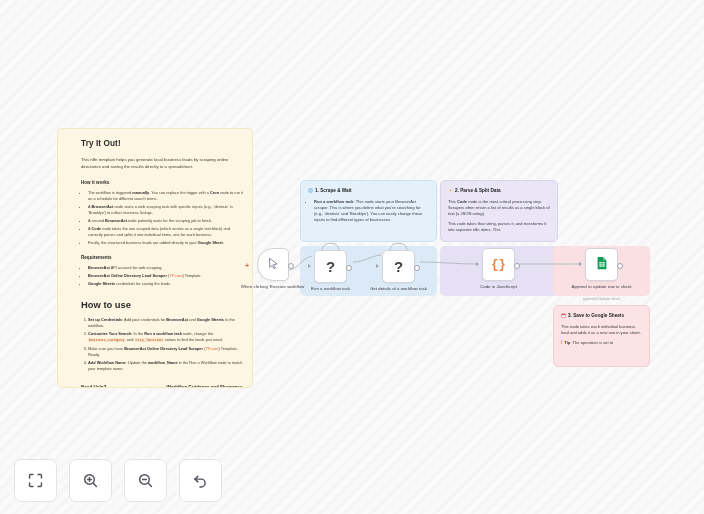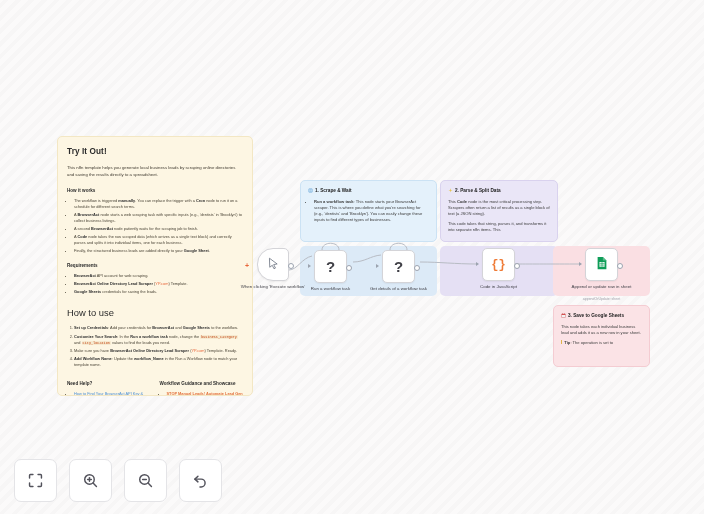--- a/index.html
+++ b/index.html
@@ -31,40 +31,40 @@
     line-height: 1.5;
     color: #3b3b3b;
   }
   .sticky .st-title {
     font-weight: bold;
     display: block;
   }
 
   
   #doc-note {
-    left: 57px; top: 136px;
+    left: 57px; top: 128px;
     width: 196px; height: 260px;
     background: #fdf6e3;
     border: 1px solid #f3e7c4;
-    padding: 9px 9px 0 9px;
+    padding: 9px 9px 0 23px;
     font-size: 3.9px;
     line-height: 1.52;
     color: #4a4436;
   }
   #doc-note h1 {
     font-size: 8.2px;
     margin: 0 0 7px 0;
     font-weight: bold;
     color: #2b2b2b;
     letter-spacing: .1px;
   }
   #doc-note h2 {
     font-size: 9.4px;
     margin: 11px 0 5px 0;
-    font-weight: normal;
+    font-weight: bold;
     color: #2b2b2b;
   }
   #doc-note h3 {
     font-size: 4.6px;
     margin: 9px 0 3px 0;
     font-weight: bold;
     color: #2b2b2b;
   }
   #doc-note p.intro {
     margin: 0;

